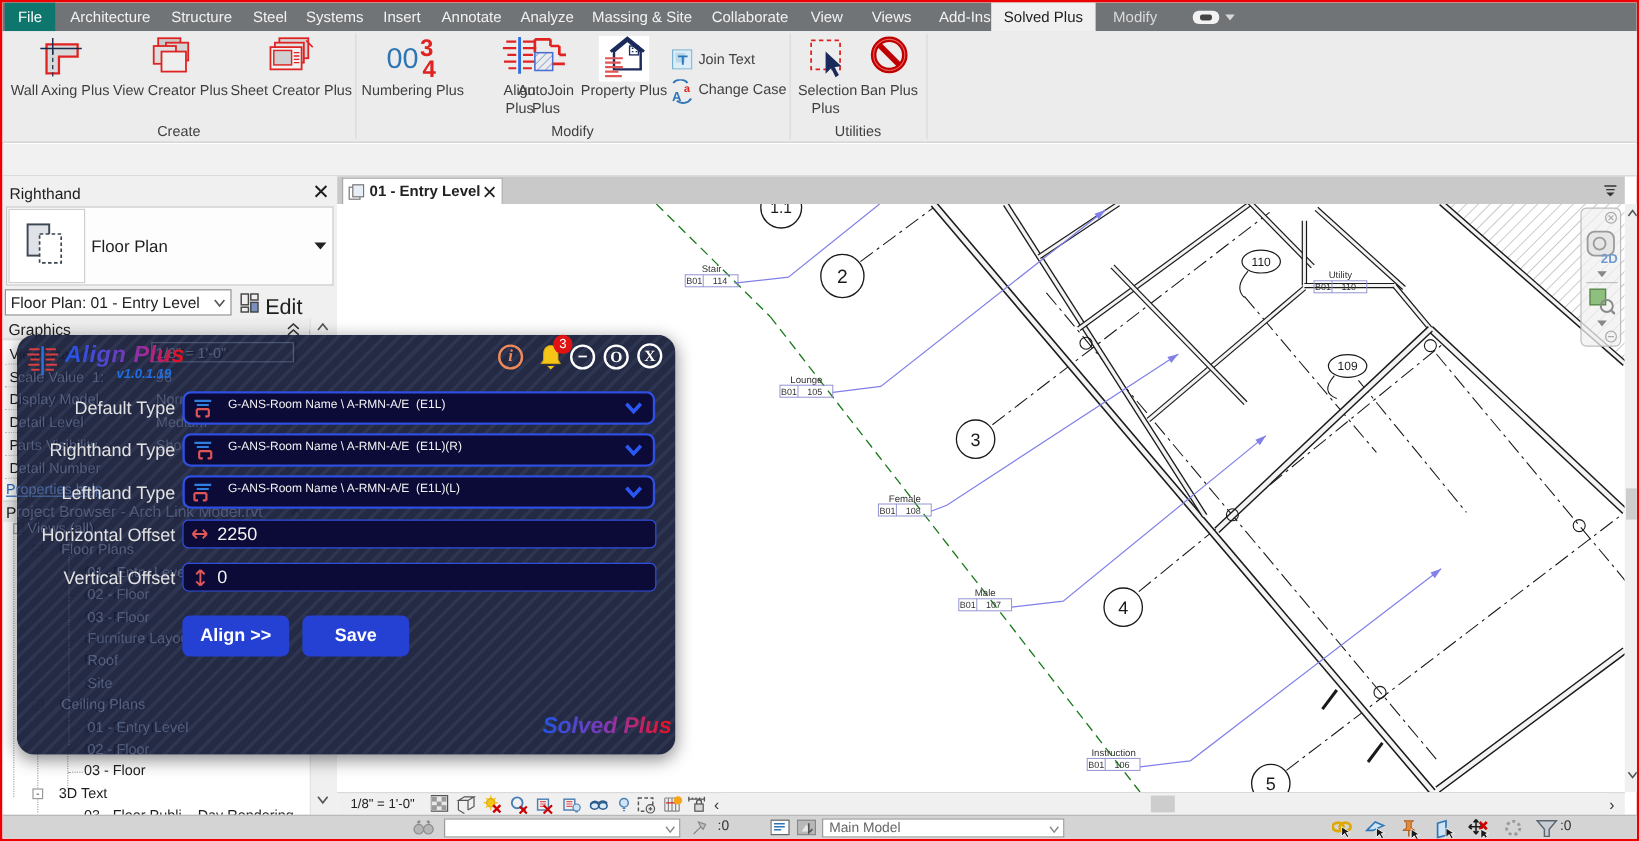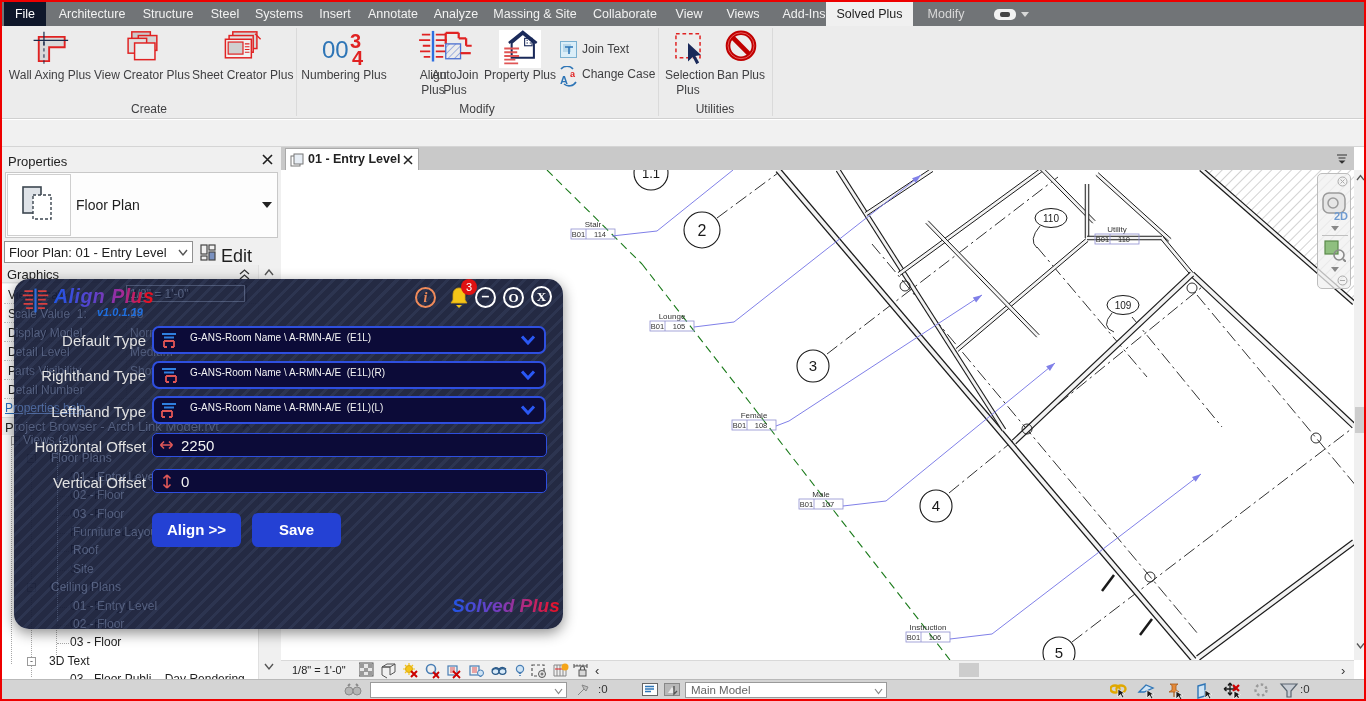--- a/index.html
+++ b/index.html
@@ -3,21 +3,21 @@
 <meta charset="utf-8">
 <style>
 * { margin:0; padding:0; box-sizing:border-box; }
 html,body { width:1366px; height:701px; overflow:hidden; font-family:"Liberation Sans", sans-serif; }
 body { position:relative; background:#fff; border:2px solid #ee0000; }
 .abs { position:absolute; }
 
 
 #tabbar { left:0; top:0; width:1362px; height:24px; background:#717477; }
 #tabbar .tab { position:absolute; top:0; height:24px; line-height:24px; color:#f2f2f2; font-size:12.5px; text-align:center; }
-#tabbar .file { background:#0f172a; color:#fff; }
+#tabbar .file { background:#0f766e; color:#fff; }
 #tabbar .active { background:#f0f0f0; color:#1e1e1e; }
 #tabbar .dim { color:#d9d9d9; }
 
 
 #ribbon { left:0; top:24px; width:1362px; height:93px; background:#ececec; border-bottom:1px solid #d0d0d0; }
 .rgroup-label { position:absolute; top:76px; width:100%; text-align:center; font-size:12px; color:#3f3f41; }
 .rsep { position:absolute; top:2px; width:1px; height:88px; background:#dadada; }
 .rbtn { position:absolute; text-align:center; font-size:12px; color:#3f3f41; white-space:nowrap; }
 .rbtn svg, .rbtn > div:first-child { display:block; margin:0 auto; }
 .rbtn .lbl { margin-top:0px; line-height:14.5px; }
@@ -209,21 +209,21 @@
       <line x1="9" y1="7" x2="29" y2="27" stroke="#c00000" stroke-width="5"></line>
       <circle cx="19" cy="17" r="14" fill="none" stroke="#e86060" stroke-width="1"></circle>
     </svg>
     <div class="lbl">Ban Plus</div>
   </div>
 </div>
 
 <div id="optstrip" class="abs"></div>
 
 <div id="props" class="abs">
-  <div class="hdr">Properties</div>
+  <div class="hdr">Righthand</div>
   <div style="position:absolute;left:259px;top:6px;width:13px;height:13px;">
     <svg width="13" height="13">
         <path d="M2 2 L11 11 M11 2 L2 11" stroke="#1e1e1e" stroke-width="1.6"></path>
       </svg>
   </div>
 
   <div style="position:absolute;left:3px;top:25px;width:273px;height:66px;background:#fdfdfd;border:1px solid #c8c8c8;"></div>
   <div style="position:absolute;left:5px;top:27px;width:64px;height:62px;background:#fff;border:1px solid #cfcfcf;"></div>
   <svg style="position:absolute;left:19px;top:38px;" width="36" height="36" viewBox="0 0 36 36">
     <rect x="2" y="2" width="18" height="26" fill="#dfe3e8" stroke="#3c4650" stroke-width="1.6"></rect>

